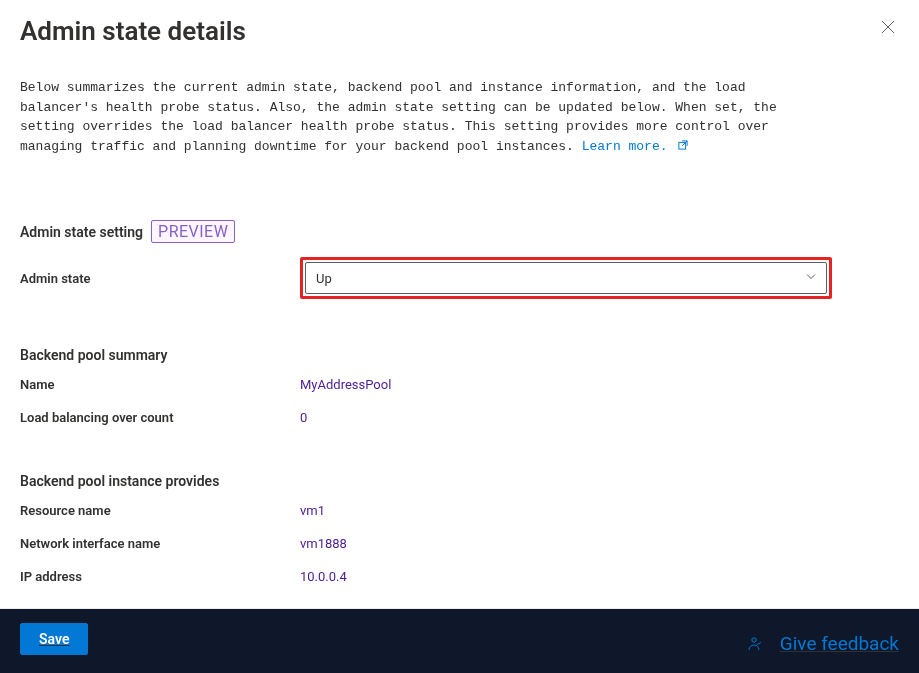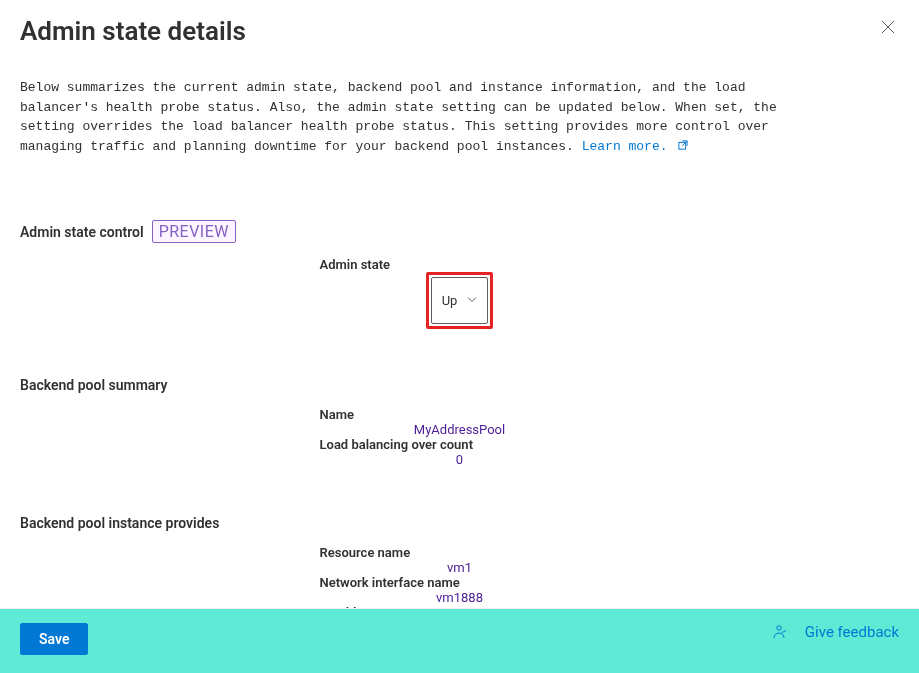--- a/index.html
+++ b/index.html
@@ -76,21 +76,21 @@
       color: #8661c5;
       border: 1px solid #8661c5;
       border-radius: 2px;
       padding: 1px 6px;
       letter-spacing: 0.5px;
       background: #fdf5ff;
     }
     .field-row {
       display: flex;
       align-items: center;
-      flex-direction: column;
+      margin-bottom: 18px;
     }
     .field-label {
       width: 280px;
       font-size: 13px;
       font-weight: 600;
       color: #323130;
       flex-shrink: 0;
     }
     .field-value {
       font-size: 13px;
@@ -99,21 +99,21 @@
     }
     .dropdown-highlight {
       border: 3px solid #e62323;
       border-radius: 2px;
       padding: 2px;
       flex: 1;
       max-width: 532px;
     }
     .dropdown {
       width: 100%;
-      height: 47px;
+      height: 32px;
       border: 1px solid #605e5c;
       border-radius: 2px;
       background: #ffffff;
       padding: 0 30px 0 10px;
       font-size: 13px;
       font-family: inherit;
       color: #323130;
       appearance: none;
       cursor: pointer;
       position: relative;
@@ -133,24 +133,25 @@
     .section-gap {
       margin-top: 48px;
     }
     .footer {
       position: absolute;
       left: 0;
       right: 0;
       bottom: 0;
       padding: 14px 20px 18px 20px;
       display: flex;
-      align-items: flex-start;
+      align-items: flex-end;
       justify-content: space-between;
       border-top: 1px solid #edebe9;
-      background: #5eead4;
+      background: #0f172a;
+      text-decoration: underline;
     }
     .footer-left {
       display: flex;
       gap: 8px;
     }
     .btn {
       font-family: inherit;
       font-size: 14px;
       height: 32px;
       padding: 0 18px;
@@ -165,21 +166,21 @@
       font-weight: 600;
     }
     .btn-secondary {
       background: #ffffff;
       color: #323130;
       border-color: #8a8886;
     }
     .feedback-link {
       color: #0078d4;
       text-decoration: none;
-      font-size: 15px;
+      font-size: 19px;
       display: inline-flex;
       align-items: center;
       gap: 18px;
       cursor: pointer;
     }
     .feedback-link svg {
       width: 16px;
       height: 16px;
     }
   </style>
@@ -203,21 +204,21 @@
       <span>Learn more.</span>
       <svg width="12" height="12" viewBox="0 0 16 16" fill="none" stroke="#0078d4" stroke-width="1.3">
         <rect x="2.5" y="4.5" width="9" height="9"></rect>
         <path d="M7 2.5 H13.5 V9"></path>
         <line x1="13.5" y1="2.5" x2="7" y2="9"></line>
       </svg>
     </a>
   </p>
 
   <div class="section-heading">
-    <span>Admin state control</span>
+    <span>Admin state setting</span>
     <span class="preview-badge">PREVIEW</span>
   </div>
 
   <div class="field-row">
     <div class="field-label">Admin state</div>
     <div class="dropdown-highlight">
       <div class="dropdown-wrap">
         <button class="dropdown" style="text-align:left;">
           <span>Up</span>
         </button>

